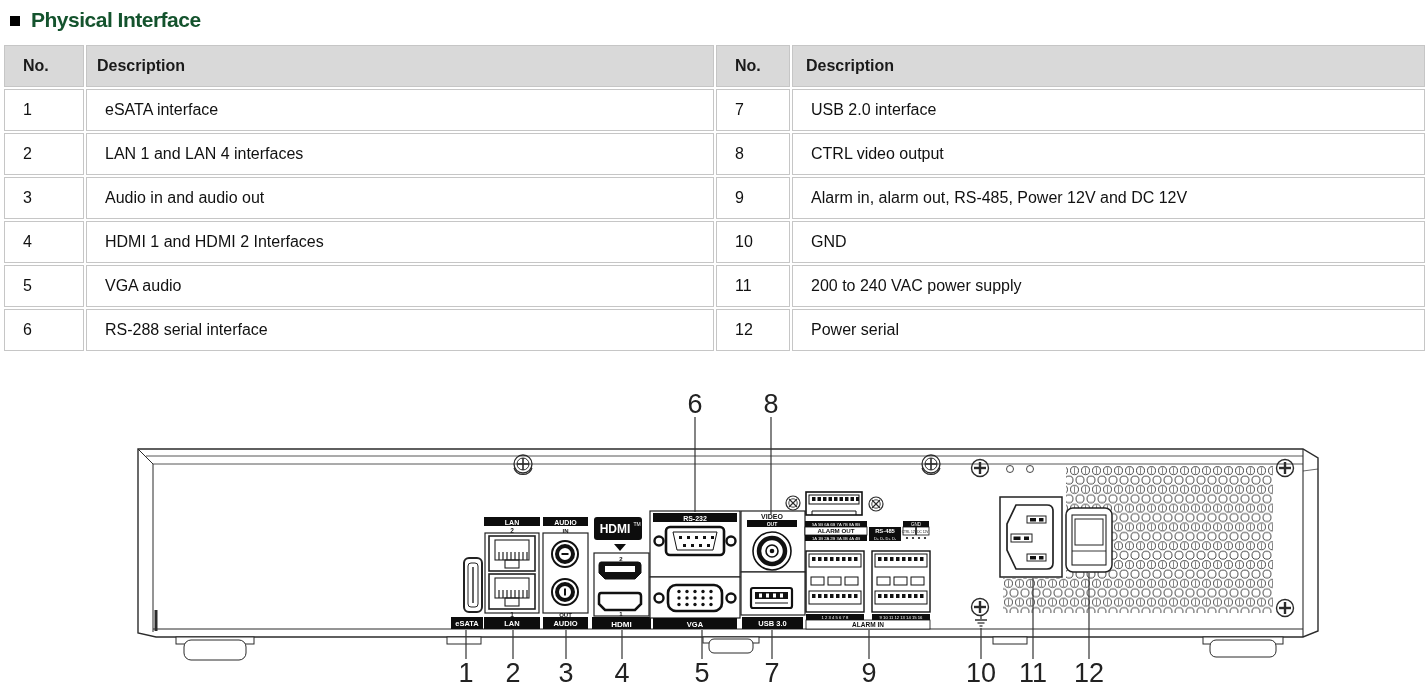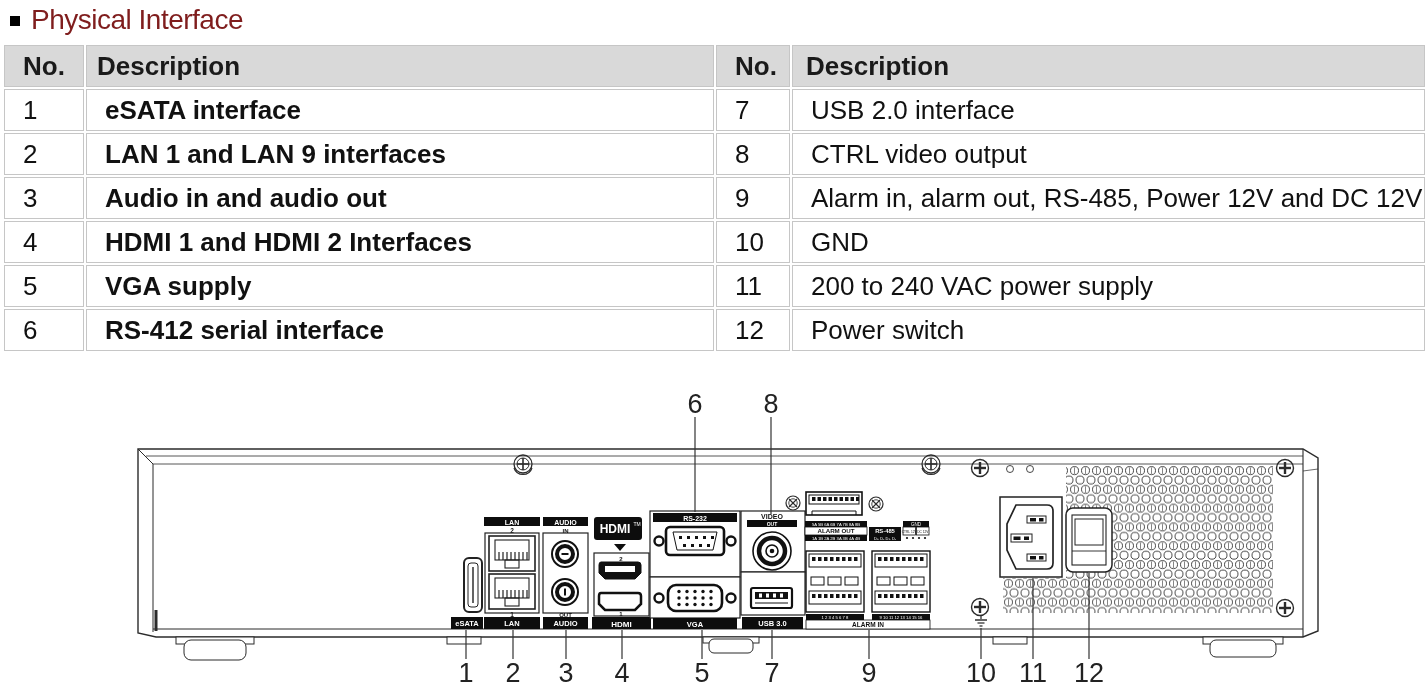--- a/index.html
+++ b/index.html
@@ -1,27 +1,27 @@
 <!DOCTYPE html>
 <html><head>
 <meta charset="utf-8">
 <style>
   html,body{margin:0;padding:0;background:#fff;}
   body{width:1428px;height:685px;position:relative;overflow:hidden;
        font-family:"Liberation Sans",sans-serif;color:#1b1b1b;}
   .title-wrap{position:absolute;top:0;left:10px;height:40px;display:flex;align-items:center;}
   .bullet{width:10px;height:10px;background:#000;margin-right:11px;margin-top:2px;}
-  .title{font-size:28px;font-weight:normal;letter-spacing:-0.5px;color:#7f1d1d;}
+  .title{font-size:21px;font-weight:bold;letter-spacing:-0.5px;color:#14532d;}
   table.spec{position:absolute;top:43px;left:2px;width:1423px;
              border-collapse:separate;border-spacing:2px;table-layout:fixed;}
-  table.spec td,th{border:1px solid #c6c6c6;font-size:26px;vertical-align:middle;
+  table.spec td,th{border:1px solid #c6c6c6;font-size:16px;vertical-align:middle;
              padding:0 0 0 18px;text-align:left;height:40px;white-space:nowrap;overflow:hidden;}
   table.spec th{background:#d9d9d9;font-weight:bold;color:#1a1a1a;}
   table.spec td{background:#fff;color:#111;}
-  td.descL,th.descL{padding-left:10px;font-weight:bold;}
+  td.descL,th.descL{padding-left:10px;}
   td.descR,th.descR{padding-left:13px;}
   .diagram{position:absolute;top:385px;left:0;width:1428px;height:300px;}
   svg text{font-family:"Liberation Sans",sans-serif;}
   .callout-num{font-size:27px;fill:#222;}
   .barW{fill:#fff;stroke:#111;stroke-width:0.8;}
   .txtW{fill:#fff;font-weight:bold;}
   .txtB{fill:#111;font-weight:bold;}
 </style>
 </head>
 <body>
@@ -46,47 +46,47 @@
     <th class="descR">Description</th>
   </tr>
   <tr>
     <td>1</td>
     <td class="descL">eSATA  interface</td>
     <td>7</td>
     <td class="descR">USB 2.0 interface</td>
   </tr>
   <tr>
     <td>2</td>
-    <td class="descL">LAN  1  and LAN  9  interfaces</td>
+    <td class="descL">LAN  1  and LAN  4  interfaces</td>
     <td>8</td>
     <td class="descR">CTRL video output</td>
   </tr>
   <tr>
     <td>3</td>
     <td class="descL">Audio in and audio out</td>
     <td>9</td>
     <td class="descR">Alarm in, alarm out, RS-485, Power 12V and DC 12V</td>
   </tr>
   <tr>
     <td>4</td>
     <td class="descL">HDMI  1  and  HDMI  2  Interfaces</td>
     <td>10</td>
     <td class="descR">GND</td>
   </tr>
   <tr>
     <td>5</td>
-    <td class="descL">VGA  supply</td>
+    <td class="descL">VGA  audio</td>
     <td>11</td>
     <td class="descR">200 to 240 VAC  power supply</td>
   </tr>
   <tr>
     <td>6</td>
-    <td class="descL">RS-412 serial interface</td>
+    <td class="descL">RS-288 serial interface</td>
     <td>12</td>
-    <td class="descR">Power switch</td>
+    <td class="descR">Power serial</td>
   </tr>
 </tbody>
   </table>
 
 <div class="diagram">
 <svg width="1428" height="300" viewBox="0 385 1428 300" xmlns="http://www.w3.org/2000/svg">
   <defs>
     <pattern id="vents" x="1003" y="466" width="11" height="18.8" patternUnits="userSpaceOnUse">
       <circle cx="5.5" cy="4.6" r="4" fill="none" stroke="#333" stroke-width="0.9"></circle>
       <circle cx="0" cy="14" r="4" fill="none" stroke="#333" stroke-width="0.9"></circle>

